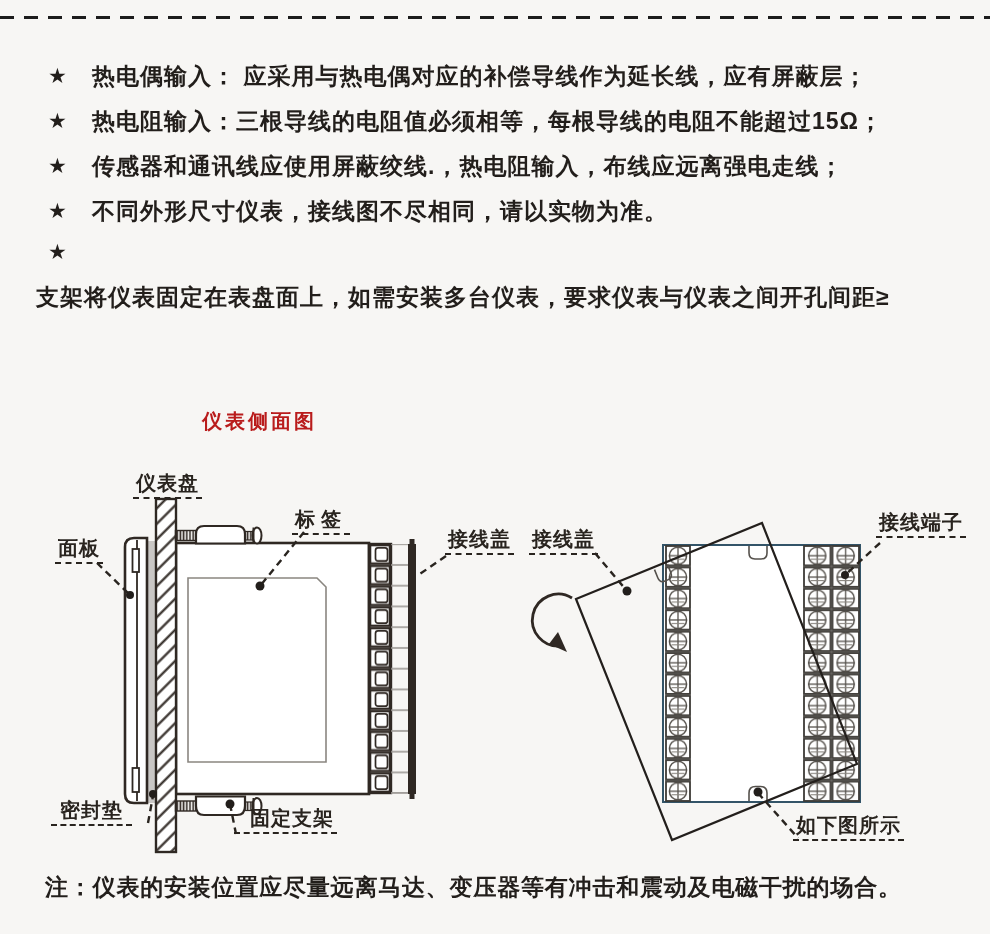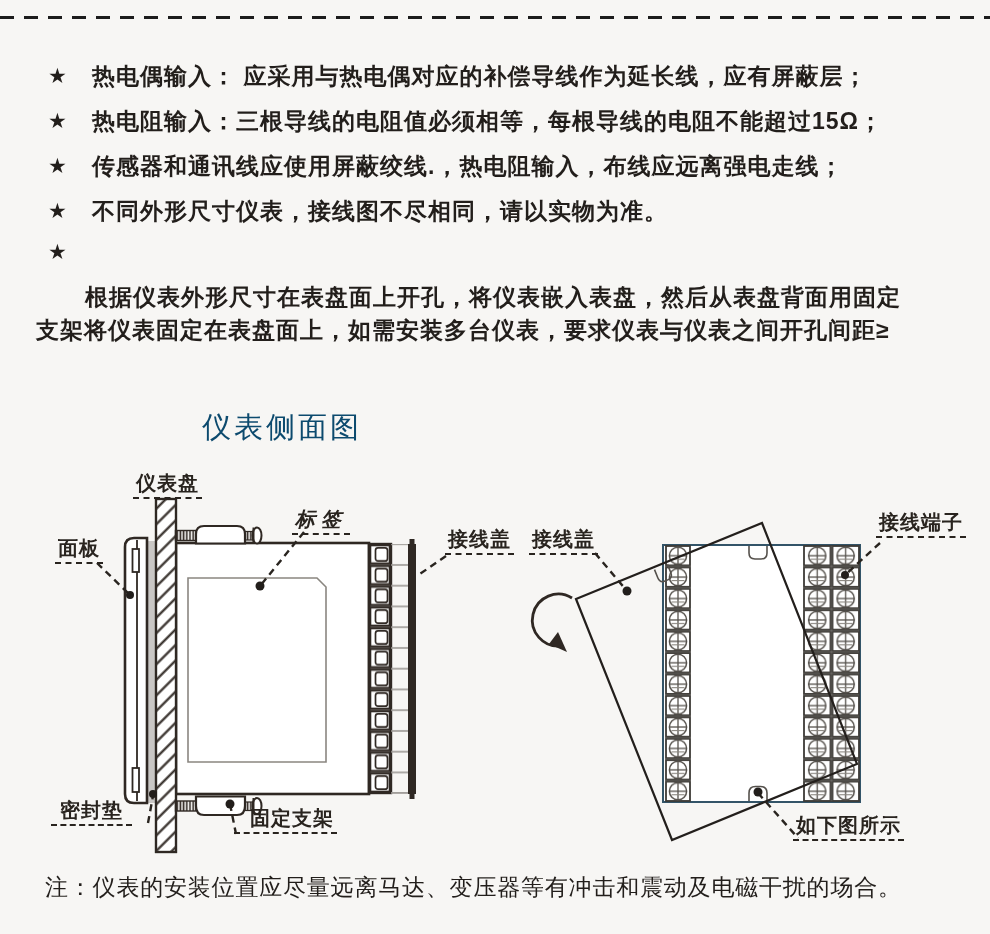--- a/index.html
+++ b/index.html
@@ -18,33 +18,33 @@
   }
   .bullet-row .star{width:44px;font-size:21px;letter-spacing:0;}
   .para{
     position:absolute;left:36px;top:281px;width:930px;
     font-size:23px;font-weight:700;letter-spacing:1px;line-height:33px;white-space:nowrap;
   }
   .para .pline.indent{padding-left:49px;}
   .fig-title{
     position:absolute;left:202px;top:408px;
     font-family:"Liberation Serif","DejaVu Serif",serif;
-    font-size:29px;font-weight:400;letter-spacing:3px;color:#0c4a6e;white-space:nowrap;
+    font-size:20px;font-weight:700;letter-spacing:3px;color:#b91c1c;white-space:nowrap;
   }
   .note{
-    position:absolute;left:45px;top:872px;font-size:23px;font-weight:400;
+    position:absolute;left:45px;top:872px;font-size:23px;font-weight:700;
     letter-spacing:0.8px;white-space:nowrap;
   }
   .diagram{position:absolute;}
   .dlabel{
     position:absolute;font-size:20px;font-weight:700;color:#29241f;
     border-bottom:2.6px dashed #29241f;padding:0 3px 4px 3px;
     letter-spacing:1px;white-space:nowrap;line-height:20px;text-align:center;
   }
-  .dlabel.sp{letter-spacing:6px;font-style:italic;}
+  .dlabel.sp{letter-spacing:6px;}
   .dlabel.padwide{padding:0 9px 4px 9px;}
   .dlabel.padleft{padding:0 3px 4px 16px;}
   svg{display:block;}
 </style>
 </head>
 <body>
 
 <div class="page">
 
   <div class="top-dashed"></div>
@@ -63,21 +63,20 @@
   </div>
   <div class="bullet-row" style="top:199px">
     <span class="star">★</span>
     <span>不同外形尺寸仪表，接线图不尽相同，请以实物为准。</span>
   </div>
   <div class="bullet-row" style="top:240px">
     <span class="star">★</span>
   </div>
 
   <div class="para">
-    <div class="pline indent">根据仪表外形尺寸在表盘面上开孔，将仪表嵌入表盘，然后从表盘背面用固定</div>
     <div class="pline">支架将仪表固定在表盘面上，如需安装多台仪表，要求仪表与仪表之间开孔间距≥</div>
   </div>
 
   <div class="fig-title">仪表侧面图</div>
 
   <div class="diagram" style="left:0;top:455px;width:520px;height:400px">
     <svg width="520" height="400" viewBox="0 0 520 400">
       <defs>
         <pattern id="hatch" patternUnits="userSpaceOnUse" width="11" height="11" patternTransform="rotate(45)">
           <line x1="5.5" y1="-1" x2="5.5" y2="12" stroke="#2f2823" stroke-width="2.2"></line>

